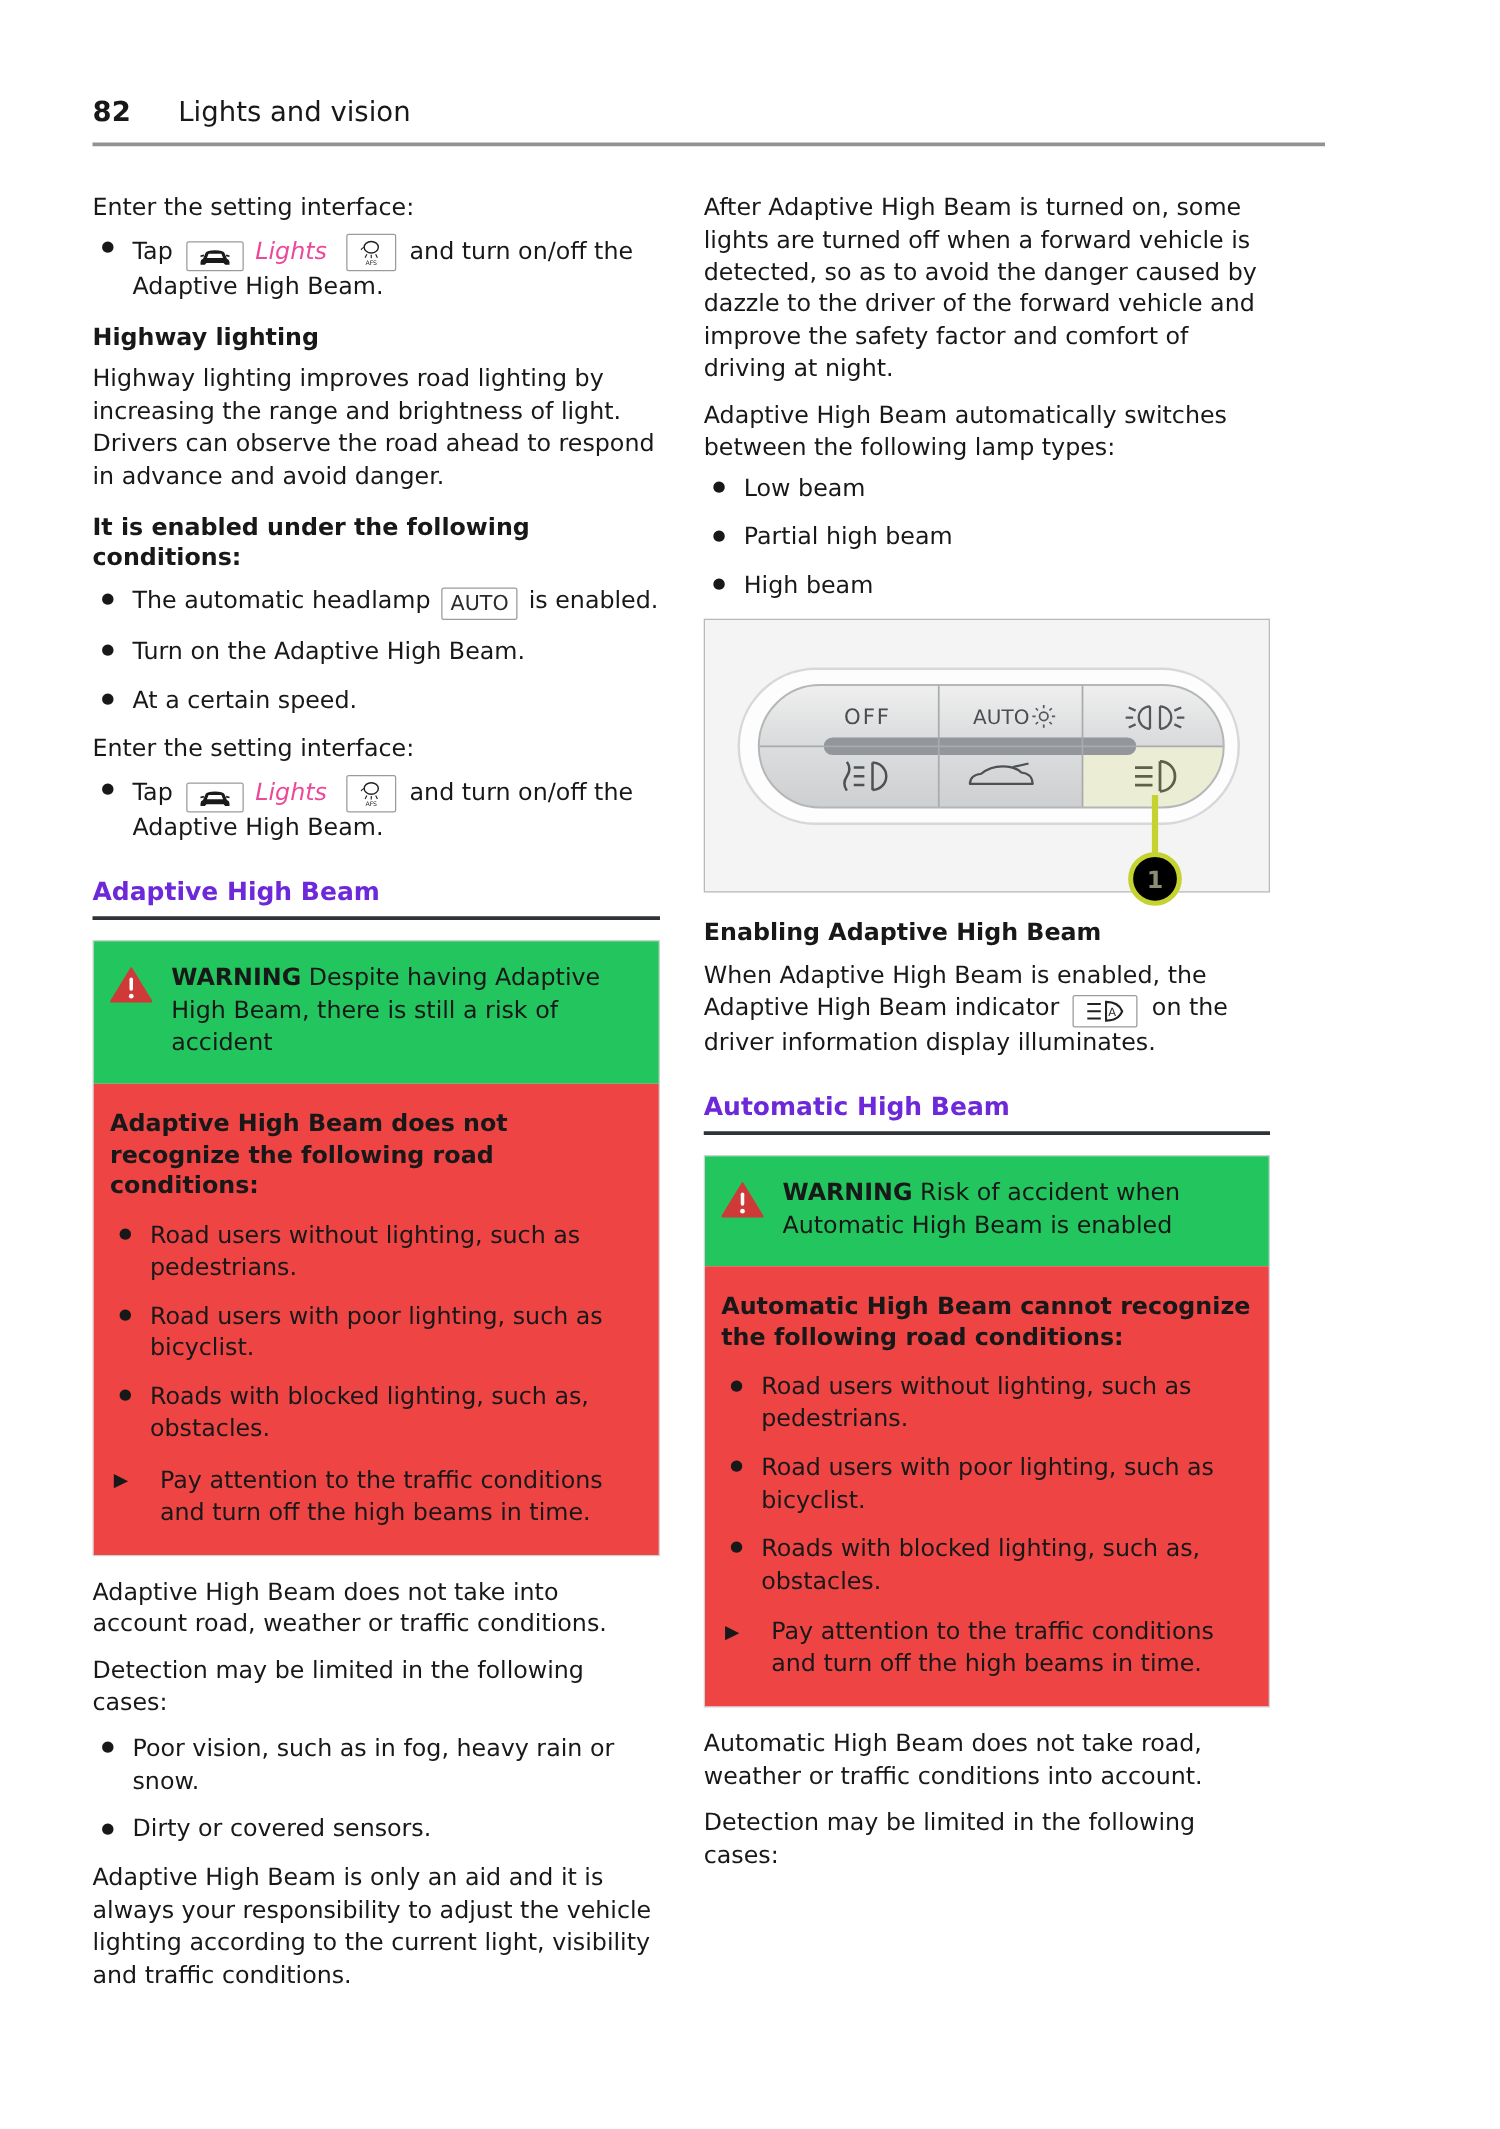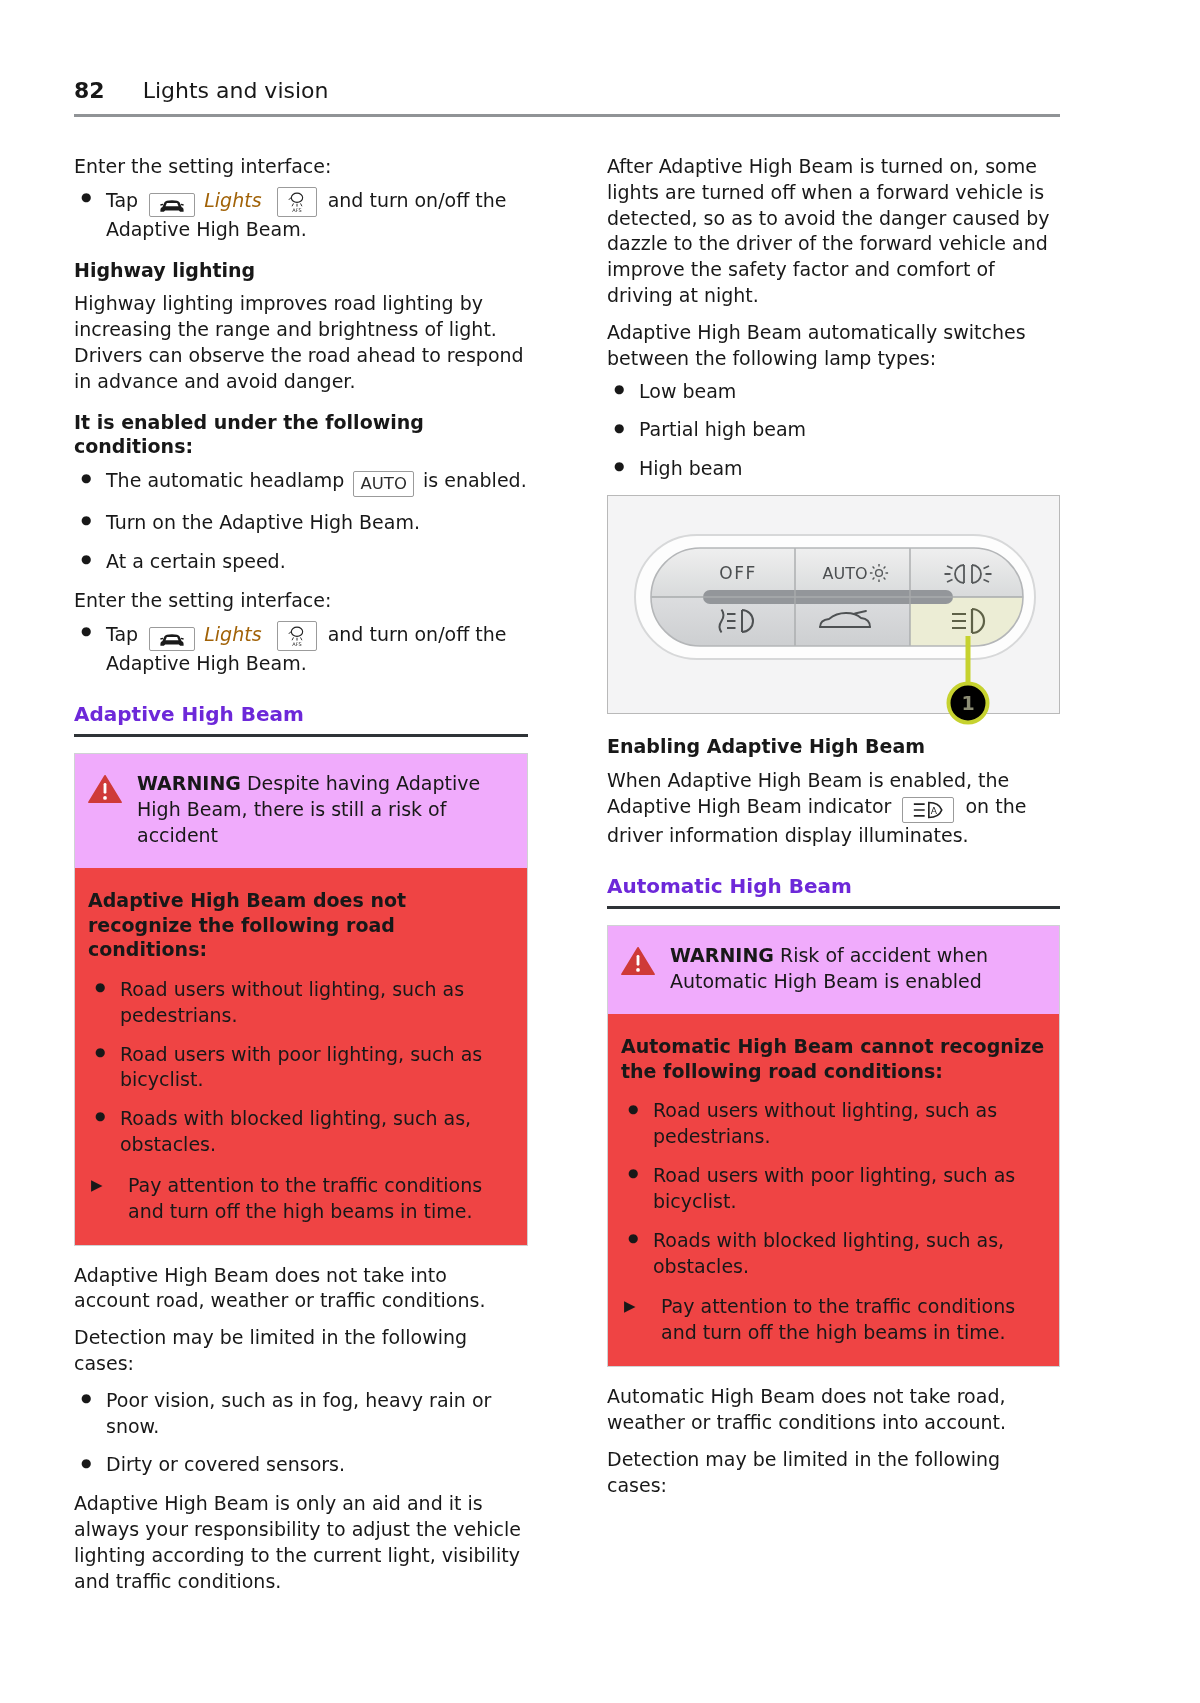--- a/index.html
+++ b/index.html
@@ -6,47 +6,47 @@
   .page{
     width:1200px;height:1703px;background:#fff;box-sizing:border-box;
     padding:40px 140px 0 74px;overflow:hidden;
     font-family:"DejaVu Sans",sans-serif;color:#181818;font-size:19px;
   }
   
   .hdr{display:flex;align-items:baseline;gap:38px;font-size:22px;
        padding-bottom:11px;border-bottom:3px solid #909396;margin-top:38px;}
   .hdr .pg{font-weight:bold;}
   
-  .cols{display:flex;gap:79px;margin-top:37px;}
+  .cols{display:flex;gap:35px;margin-top:37px;}
   .colL{flex:0 0 454px;width:454px;}
   .colR{flex:0 0 453px;width:453px;}
   p{margin:0 0 11px;line-height:1.36;}
   .tight{margin-bottom:7px;}
   .bold-head{font-weight:bold;margin:15px 0 9px;line-height:1.3;}
   
   ul.blist{list-style:none;margin:0 0 8px;padding:0;}
   ul.blist li{position:relative;padding-left:32px;margin:0 0 13px;line-height:1.36;}
   ul.blist li::before{content:"●";position:absolute;left:7px;top:0.18em;font-size:12px;color:#181818;}
   
   .sec-head{font-weight:bold;font-size:20px;color:#6d28d9;margin:26px 0 0;
             padding-bottom:8px;border-bottom:3px solid #2f3337;line-height:1.2;}
   
   .note-box{border:1px solid #cfd2d4;margin:16px 0 17px;}
-  .warn-strip{background:#f0abfc;padding:17px 14px 19px 13px;display:flex;gap:15px;align-items:flex-start;}
+  .warn-strip{background:#22c55e;padding:17px 14px 19px 13px;display:flex;gap:15px;align-items:flex-start;}
   .warn-strip svg{flex:0 0 auto;margin-top:3px;}
   .warn-text{line-height:1.36;}
   .warn-text b{font-weight:bold;}
   .note-body{background:#ef4444;padding:14px 13px 14px 13px;}
   .nb-head{font-weight:bold;margin:6px 0 15px;line-height:1.3;}
   .action{position:relative;padding-left:40px;margin:15px 0 6px;line-height:1.36;}
   .action::before{content:"▶";position:absolute;left:3px;top:0.12em;font-size:15px;}
   
   .icon-box{display:inline-flex;align-items:center;justify-content:center;border:1px solid #9b9b9b;
             background:#fff;border-radius:2px;padding:2px 7px;vertical-align:-7px;margin:0 5px;}
-  .lights-label{font-style:italic;color:#a16207;margin:0 4px;}
+  .lights-label{font-style:italic;color:#ec4899;margin:0 4px;}
   .auto-badge{display:inline-block;border:1px solid #9b9b9b;border-radius:2px;padding:0 6px;
               font-size:16.5px;line-height:24px;color:#2c2c2c;background:#fff;vertical-align:-2px;margin:0 3px;}
   .inline-callout{display:inline-flex;width:25px;height:25px;border-radius:50%;background:#cdd731;
                   color:#6e6f45;font-weight:bold;font-size:15px;align-items:center;justify-content:center;
                   vertical-align:-6px;margin:0 4px;}
   
   .figure{width:453px;height:219px;background:#f4f4f5;border:1px solid #b9b9b9;
           box-sizing:border-box;margin:7px 0 20px;}
 </style>
 </head>

